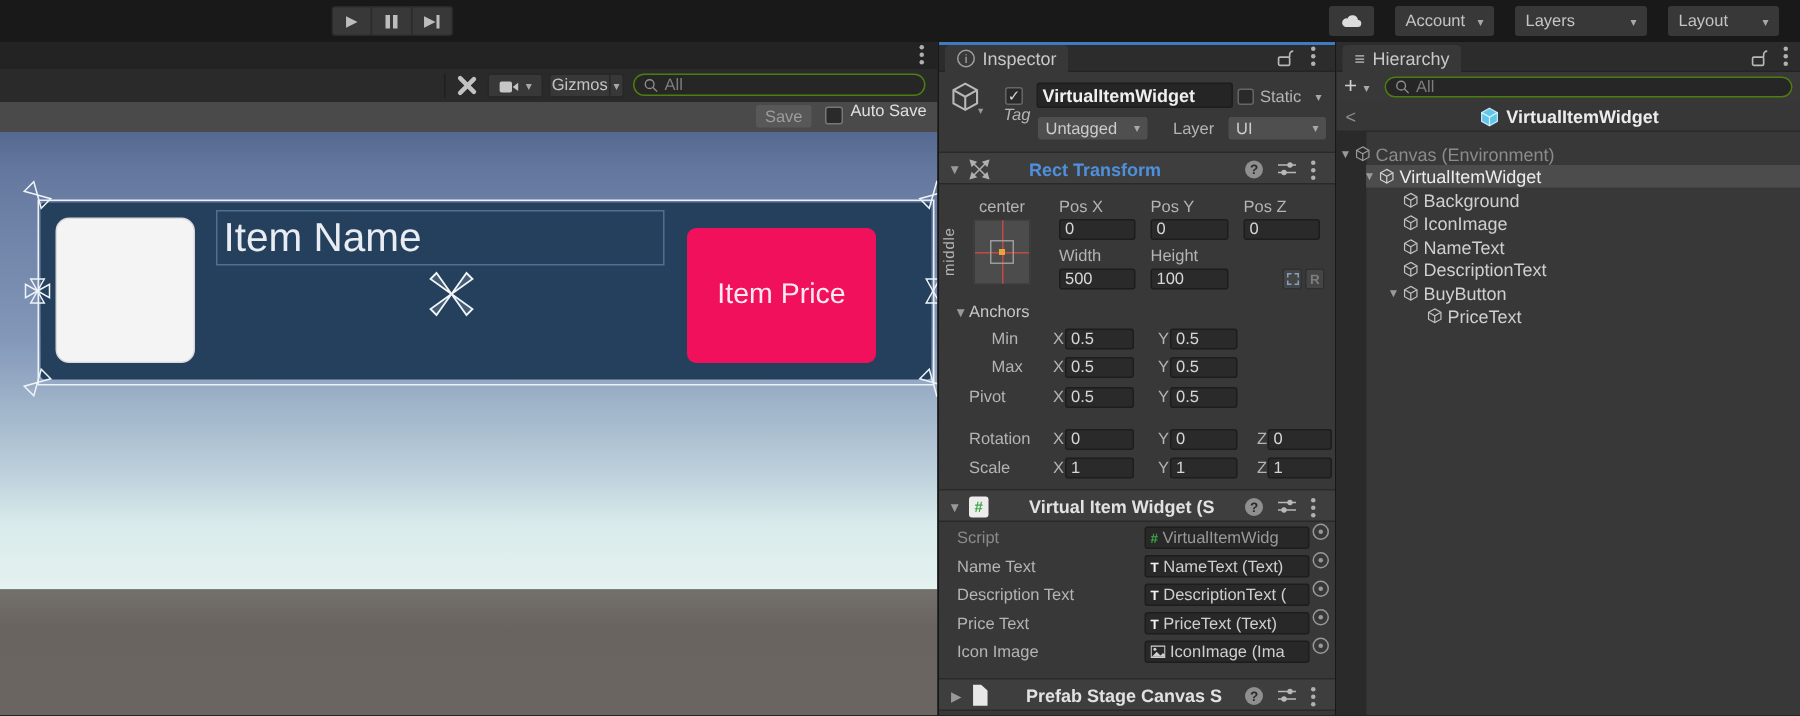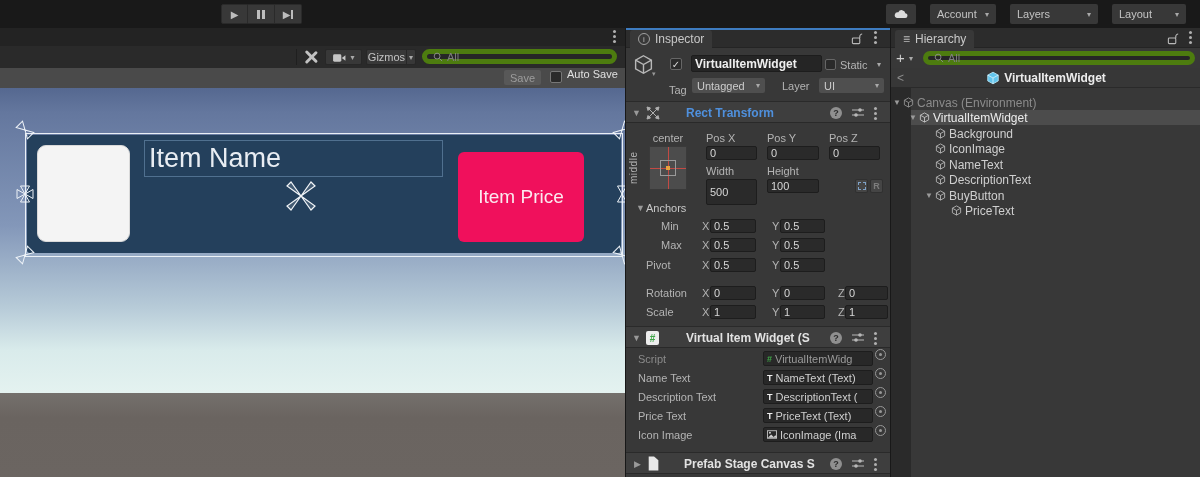--- a/index.html
+++ b/index.html
@@ -26,21 +26,21 @@
   .srow1{position:absolute;left:0;top:0;width:625px;height:18px;background:#232323;border-bottom:1px solid #1b1b1b;}
   .srow2{position:absolute;left:0;top:18px;width:625px;height:22px;background:#2a2a2a;}
   .srow3{position:absolute;left:0;top:40px;width:625px;height:20px;background:#4a4a4a;}
   .viewport{position:absolute;left:0;top:60px;width:625px;height:389px;overflow:hidden;}
   .sky{position:absolute;left:0;top:0;width:625px;height:305px;
     background:linear-gradient(#556890 0%,#64779e 8%,#8397b9 45%,#b7cbd8 72%,#d9ebeb 86%,#e4f2f0 100%);}
   .ground{position:absolute;left:0;top:305px;width:625px;height:84px;
     background:linear-gradient(#74706c,#6a6460 30%,#6b6561);}
   .kebab{display:inline-block;width:3px;height:3px;border-radius:50%;background:#b0b0b0;
     box-shadow:0 -5px 0 #b0b0b0,0 5px 0 #b0b0b0;}
-  .searchbox{background:#262626;border:5px solid #4d7c0f;border-radius:8px;display:flex;
+  .searchbox{background:#262626;border:1px solid #4d7c0f;border-radius:8px;display:flex;
     align-items:center;padding:0 6px;gap:4px;box-sizing:border-box;}
   .phtext{color:#7e7e7e;font-size:11px;}
   .mini-dd{background:#383838;border:1px solid #272727;border-radius:2px;display:flex;
     align-items:center;box-sizing:border-box;font-size:11px;color:#c4c4c4;}
   .ddsep{width:1px;height:100%;background:#272727;}
   .savebtn{background:#585858;border-radius:2px;color:#9d9d9d;font-size:11px;
     display:flex;align-items:center;justify-content:center;}
   .cb{background:#2a2a2a;border:1px solid #666;border-radius:2px;box-sizing:border-box;}
   
   .selrect{position:absolute;border:1px solid rgba(240,245,250,.95);}
@@ -286,21 +286,21 @@
       </svg>
     <span class="abs" style="left:26px;top:42px;font-size:7px;color:#999;">▾</span>
     <div class="cb abs" style="left:44px;top:30px;width:12px;height:12px;display:flex;align-items:center;justify-content:center;color:#d8d8d8;font-size:10px;">✓</div>
     <div class="field" style="left:65px;top:27px;width:131px;height:17px;background:#252525;">
       <span style="font-weight:bold;font-size:12px;color:#efefef;">VirtualItemWidget</span>
     </div>
     <div class="cb abs" style="left:199px;top:31px;width:11px;height:11px;"></div>
     <span class="lbl" style="left:214px;top:31px;">Static</span>
     <span class="abs" style="left:251px;top:32px;font-size:8px;color:#a9a9a9;">▾</span>
 
-    <span class="lbl" style="left:43px;top:56px;">Tag</span>
+    <span class="lbl" style="left:43px;top:43px;font-style:italic;">Tag</span>
     <div class="dd" style="left:66px;top:50px;width:73px;height:15px;">
       <span>Untagged</span>
         <span class="carr">▾</span>
     </div>
     <span class="lbl" style="left:156px;top:52px;">Layer</span>
     <div class="dd" style="left:193px;top:50px;width:65px;height:15px;">
       <span>UI</span>
         <span class="carr">▾</span>
     </div>
 
@@ -340,21 +340,21 @@
         <span>0</span>
       </div>
     <div class="field" style="left:141px;top:118px;width:52px;height:14px;">
         <span>0</span>
       </div>
     <div class="field" style="left:203px;top:118px;width:51px;height:14px;">
         <span>0</span>
       </div>
     <span class="lbl" style="left:80px;top:137px;">Width</span>
     <span class="lbl" style="left:141px;top:137px;">Height</span>
-    <div class="field" style="left:80px;top:151px;width:51px;height:26px;">
+    <div class="field" style="left:80px;top:151px;width:51px;height:14px;">
         <span>500</span>
       </div>
     <div class="field" style="left:141px;top:151px;width:52px;height:14px;">
         <span>100</span>
       </div>
     <div class="bp-btn" style="left:229px;top:151px;">
         <i></i>
       </div>
     <div class="r-btn" style="left:244px;top:151px;">
         <span>R</span>

